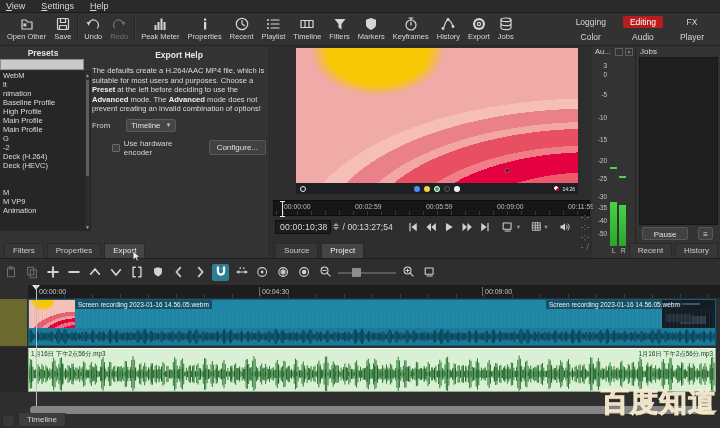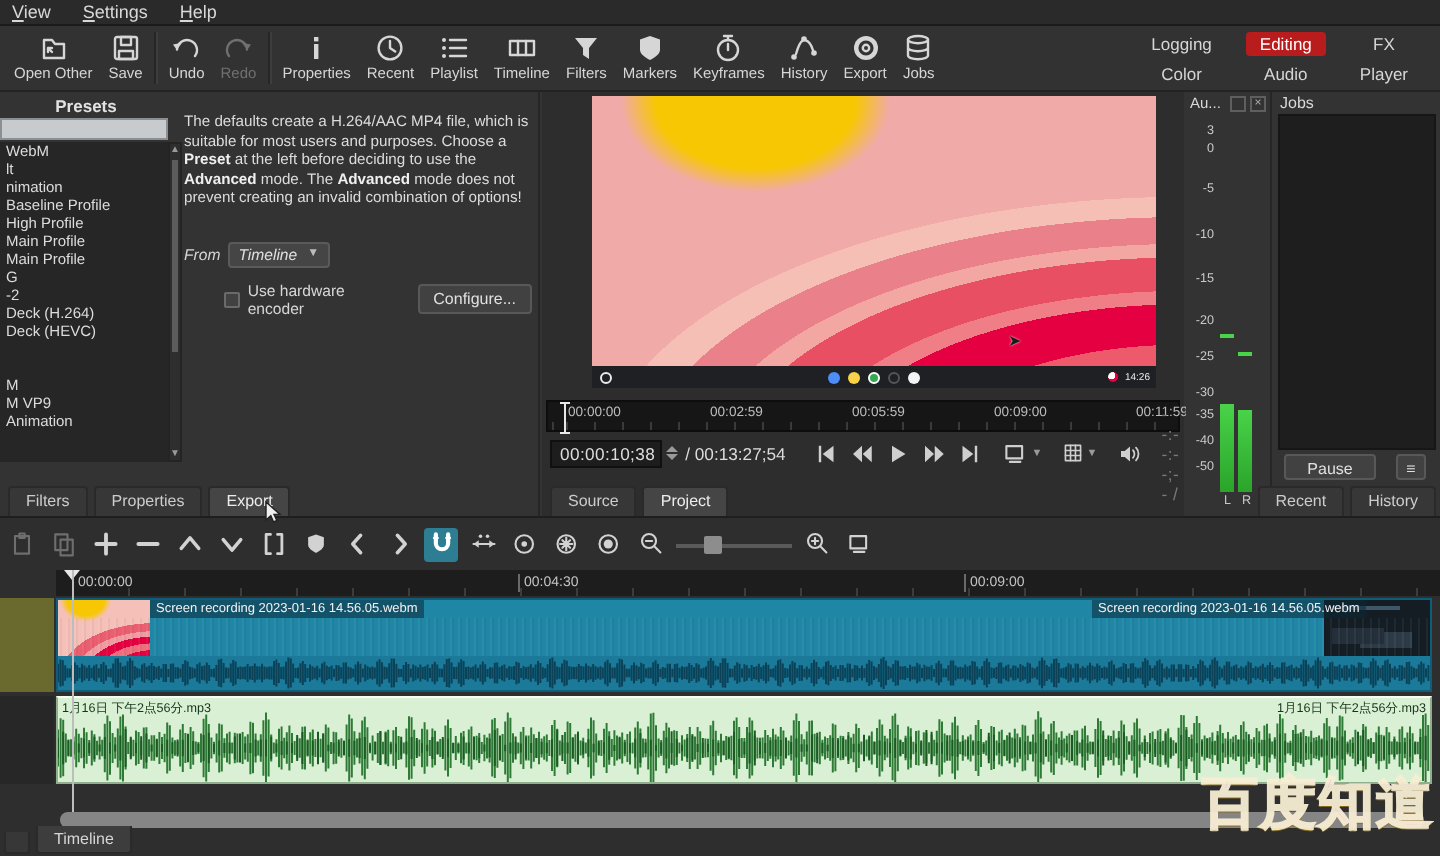--- a/index.html
+++ b/index.html
@@ -35,21 +35,21 @@
   .preset-list { position:absolute; left:0; top:25px; width:84px; height:160px; background:#262626; overflow:hidden; }
   .preset-item { height:9px; line-height:9px; font-size:7.5px; color:#dcdcdc; white-space:nowrap; overflow:hidden; padding-left:3px; }
   .preset-scroll { position:absolute; left:84px; top:25px; width:7px; height:160px; background:#2e2e2e; border:1px solid #242424; }
   .preset-scroll .thumb { position:absolute; left:1px; top:8px; width:3px; height:96px; background:#5c5c5c; }
   .preset-scroll .arr { position:absolute; left:0; width:5px; font-size:5px; color:#9a9a9a; text-align:center; }
 
   .help-col { position:absolute; left:92px; top:4px; width:174px; }
   .help-title { text-align:center; font-weight:bold; font-size:8.5px; color:#e6e6e6; }
   .help-par { margin-top:6px; font-size:7.6px; line-height:9.6px; color:#dcdcdc; }
   .help-par b { color:#efefef; }
-  .from-row { margin-top:17px; display:flex; align-items:center; gap:4px; font-size:7.8px;font-style:italic; }
+  .from-row { margin-top:5px; display:flex; align-items:center; gap:16px; font-size:7.8px; }
   .combo { background:#454545; border:1px solid #5a5a5a; border-radius:2px; padding:1px 4px; display:flex; gap:5px; align-items:center; color:#e0e0e0; }
   .combo .caret { font-size:6px; color:#bbb; }
   .hw-row { margin-top:7px; margin-left:20px; display:flex; align-items:center; gap:4px; font-size:7.8px; }
   .checkbox { width:8px; height:8px; background:#414141; border:1px solid #6a6a6a; border-radius:1px; }
   .btn { background:#414141; border:1px solid #585858; border-radius:2px; padding:2px 7px; font-size:8px; color:#e0e0e0; white-space:nowrap; }
   .btn.primary { border-color:#79bccd; background:#3a4449; box-shadow:0 0 0 1px rgba(121,188,205,.25); }
   .export-actions { position:absolute; left:92px; top:180px; display:flex; gap:8px; }
 
   .tabs { position:absolute; bottom:0; display:flex; gap:3px; align-items:flex-end; }
   .tab { padding:2px 8px 3px; background:#373737; border:1px solid #2a2a2a; border-bottom:none; border-radius:2px 2px 0 0; font-size:8px; color:#cccccc; white-space:nowrap; }
@@ -207,20 +207,31 @@
         <div class="tb-btn disabled">
           <span class="ticon">
             <svg class="ic" width="16" height="16" viewBox="0 0 16 16">
               <path d="M3.5 12a5 5 0 1 1 9-3.2"></path>
               <path class="f" d="M14.5 6.2l-4.5-.8 2.6 3.6z"></path>
             </svg>
           </span>
           <span>Redo</span>
         </div>
         <div class="tb-sep"></div>
+        <div class="tb-btn">
+          <span class="ticon">
+            <svg class="ic" width="16" height="16" viewBox="0 0 16 16">
+              <rect class="f" x="2.5" y="9" width="2" height="5"></rect>
+              <rect class="f" x="5.5" y="6" width="2" height="8"></rect>
+              <rect class="f" x="8.5" y="2.5" width="2" height="11.5"></rect>
+              <rect class="f" x="11.5" y="6" width="2" height="8"></rect>
+            </svg>
+          </span>
+          <span>Peak Meter</span>
+        </div>
         <div class="tb-btn">
           <span class="ticon">
             <svg class="ic" width="16" height="16" viewBox="0 0 16 16">
               <rect class="f" x="7" y="2.5" width="2.2" height="2.2"></rect>
               <rect class="f" x="7" y="6" width="2.2" height="7.5"></rect>
             </svg>
           </span>
           <span>Properties</span>
         </div>
         <div class="tb-btn">
@@ -343,20 +354,21 @@
           <div class="preset-item">M VP9</div>
           <div class="preset-item">Animation</div>
         </div>
       <div class="preset-scroll">
         <span class="arr" style="top:0;">▲</span>
         <div class="thumb"></div>
         <span class="arr" style="bottom:0;">▼</span>
       </div>
 
       <div class="help-col">
+        <div class="help-title">Export Help</div>
         <div class="help-par" id="help-paragraph"><span>The defaults create a H.264/AAC MP4 file, which is suitable for most users and purposes. Choose a </span><b>Preset</b><span> at the left before deciding to use the </span><b>Advanced</b><span> mode. The </span><b>Advanced</b><span> mode does not prevent creating an invalid combination of options!</span></div>
         <div class="from-row">
           <span>From</span>
           <span class="combo">
             <span>Timeline</span>
             <span class="caret">▼</span>
           </span>
         </div>
         <div class="hw-row">
           <span class="checkbox"></span>

